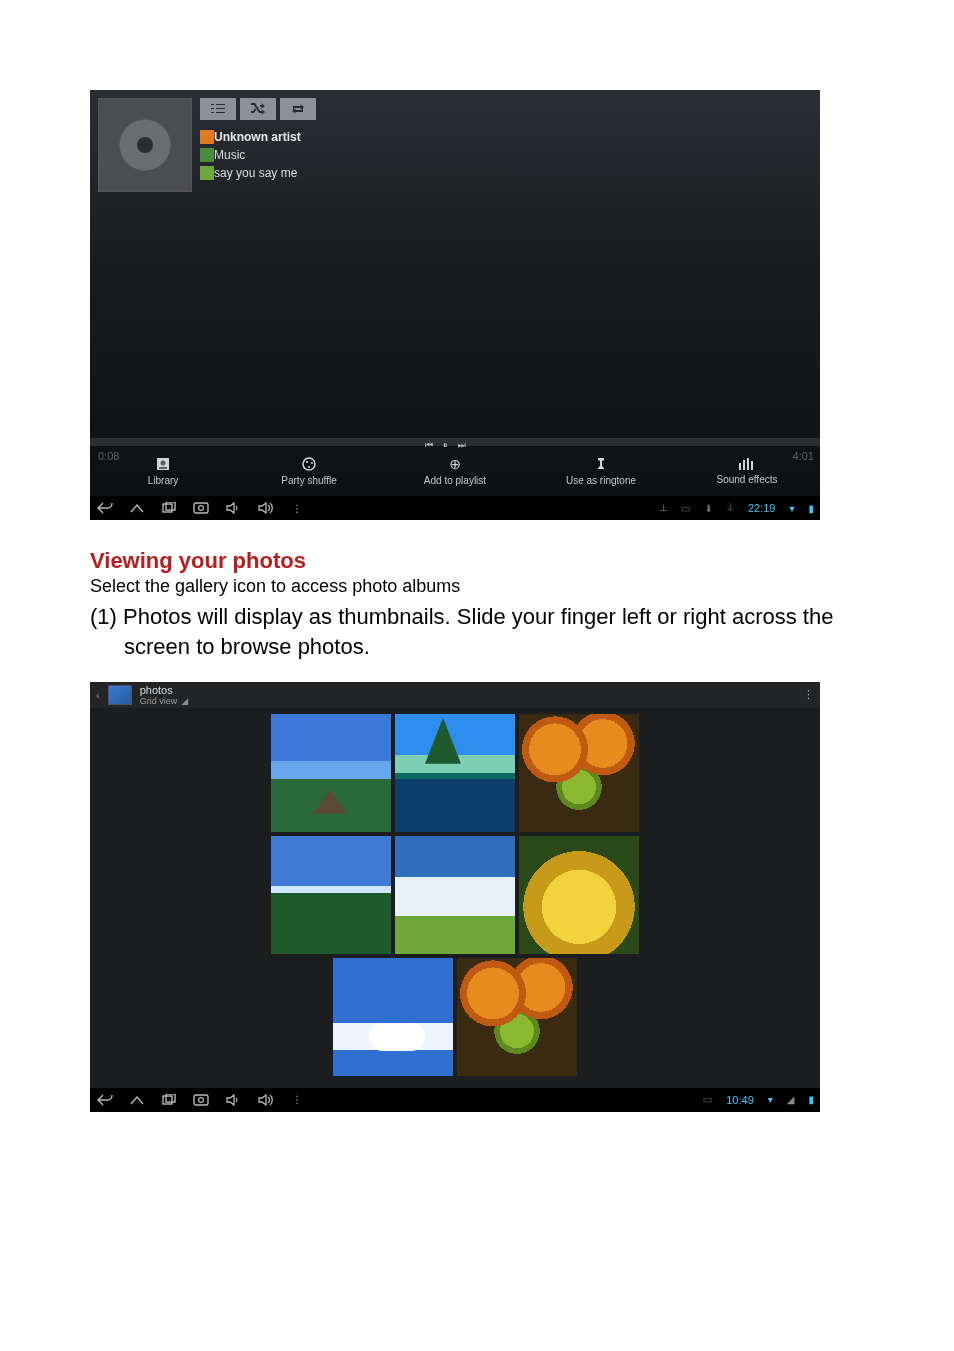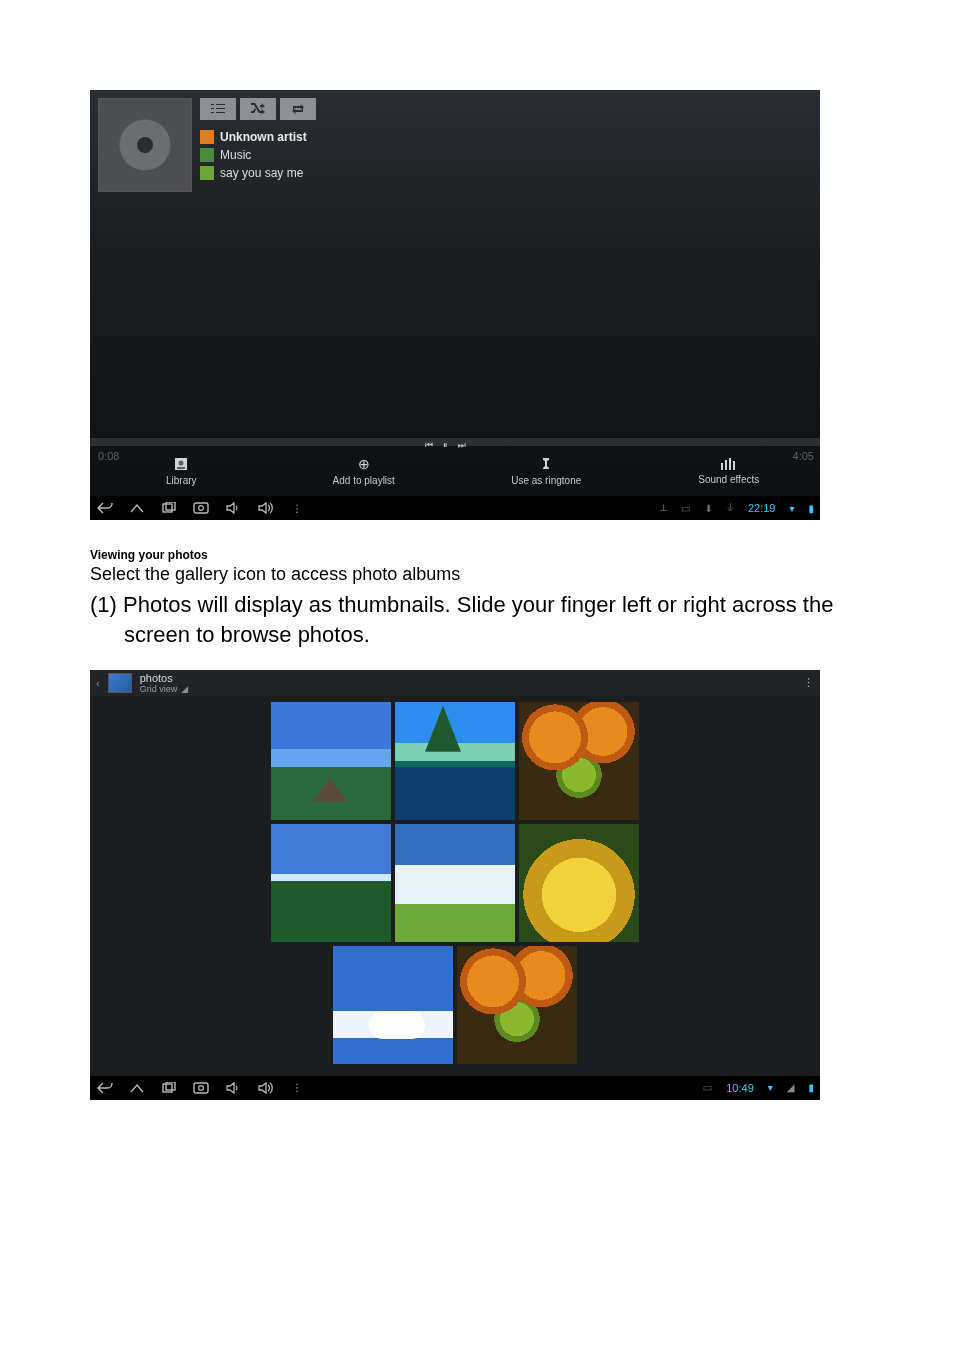--- a/index.html
+++ b/index.html
@@ -36,21 +36,21 @@
     position:absolute; top:8px; left:110px;
     display:flex; gap:4px;
   }
   .top-btn {
     width:36px; height:22px;
     background:#8e9095;
     display:flex; align-items:center; justify-content:center;
     color:#2a2c30;
   }
   .meta-lines { position:absolute; top:36px; left:110px; color:#ddd; font-size:12px; }
-  .meta-line { display:flex; align-items:center; gap:6px; margin:4px 0; }
+  .meta-line { display:flex; align-items:center; gap:0; margin:4px 0; }
   .meta-badge { width:14px; height:14px; display:inline-block; }
   .badge-orange { background:#e07b1f; }
   .badge-green  { background:#4c8b3e; }
   .badge-lime   { background:#6fa63a; }
   .artist { font-weight:bold; color:#e8e8e8; }
 
   .progress-bar {
     position:absolute; left:0; right:0; top:348px; height:8px;
     background:#2c2e30;
   }
@@ -83,23 +83,23 @@
     gap:14px;
   }
   .sysbar .spacer { flex:1; }
   .sysbar .clock { color:#36c8ff; font-size:11px; }
   .sysbar .batt  { color:#36c8ff; }
   .nav-icon { width:18px; height:14px; display:inline-flex; align-items:center; justify-content:center; }
 
   
   .heading {
     margin-top:28px;
-    font-size:12px;
+    font-size:22px;
     font-weight:bold;
-    color:#000000;
+    color:#b91c1c;
   }
   .body-para { font-size:18px; line-height:1.35; }
   .body-item { margin-top:4px; font-size:22px; line-height:1.35; padding-left:34px; text-indent:-34px; }
 
   
   .gallery-shot { height: 430px; margin-top:20px; background:#1c1d1e; }
   .g-top {
     position:absolute; top:0; left:0; right:0; height:26px;
     background:#232425; display:flex; align-items:center; gap:8px; padding:0 6px;
     color:#d8d9db; font-size:11px;
@@ -171,30 +171,39 @@
         </div>
     </div>
 
     <div class="progress-bar"></div>
     <div class="mini-controls">
       <span>⏮</span>
       <span>⏸</span>
       <span>⏭</span>
     </div>
     <div class="time-left">0:08</div>
-    <div class="time-right">4:05</div>
+    <div class="time-right">4:01</div>
 
     <div class="action-row">
       <div class="action">
         <svg width="16" height="16" viewBox="0 0 16 16">
             <rect x="2" y="2" width="12" height="12" fill="#d3d4d6"></rect>
             <circle cx="8" cy="7" r="2.5" fill="#5a5c60"></circle>
             <rect x="4" y="11" width="8" height="2" fill="#5a5c60"></rect>
           </svg>
         <span>Library</span>
+      </div>
+      <div class="action">
+        <svg width="16" height="16" viewBox="0 0 16 16">
+            <circle cx="8" cy="8" r="6" fill="none" stroke="#d3d4d6" stroke-width="1.5"></circle>
+            <circle cx="6" cy="6" r="1" fill="#d3d4d6"></circle>
+            <circle cx="11" cy="7" r="1" fill="#d3d4d6"></circle>
+            <circle cx="8" cy="11" r="1" fill="#d3d4d6"></circle>
+          </svg>
+        <span>Party shuffle</span>
       </div>
       <div class="action">
         <span class="glyph">⊕</span>
         <span>Add to playlist</span>
       </div>
       <div class="action">
         <svg width="16" height="16" viewBox="0 0 16 16">
             <path d="M5 2h6v2l-2 1v5l2 2v1H5v-1l2-2V5L5 4z" fill="#d3d4d6"></path>
           </svg>
         <span>Use as ringtone</span>

